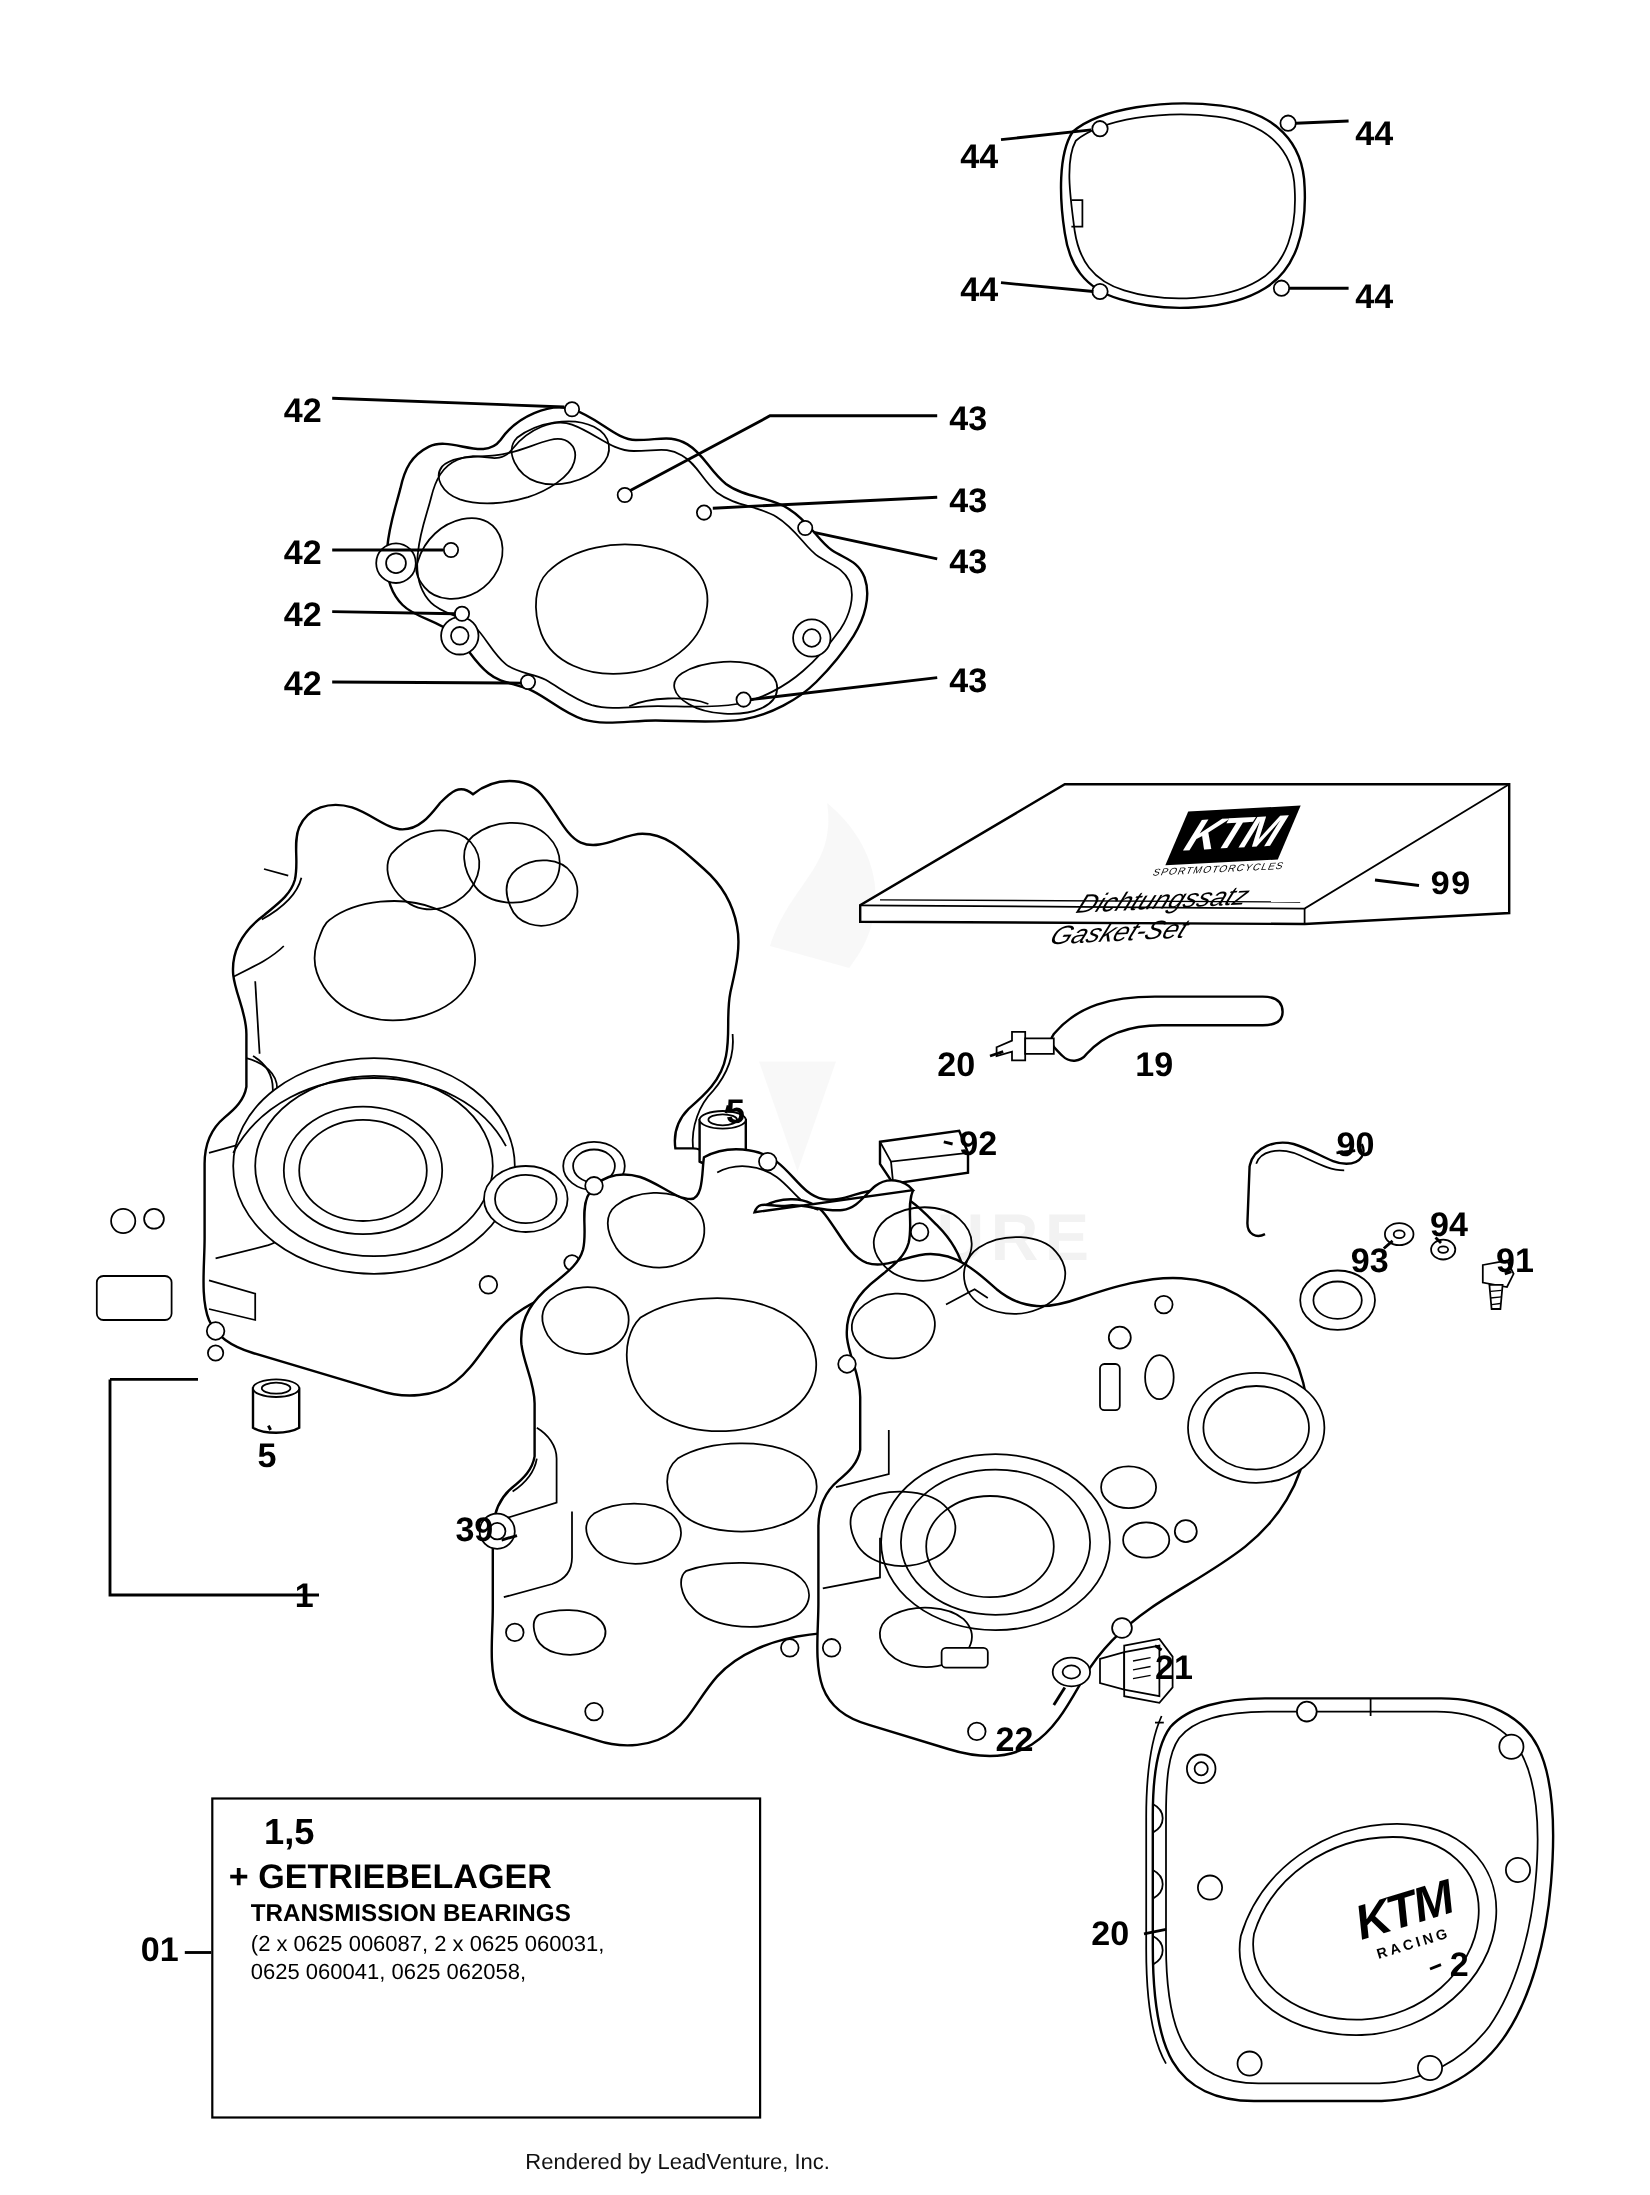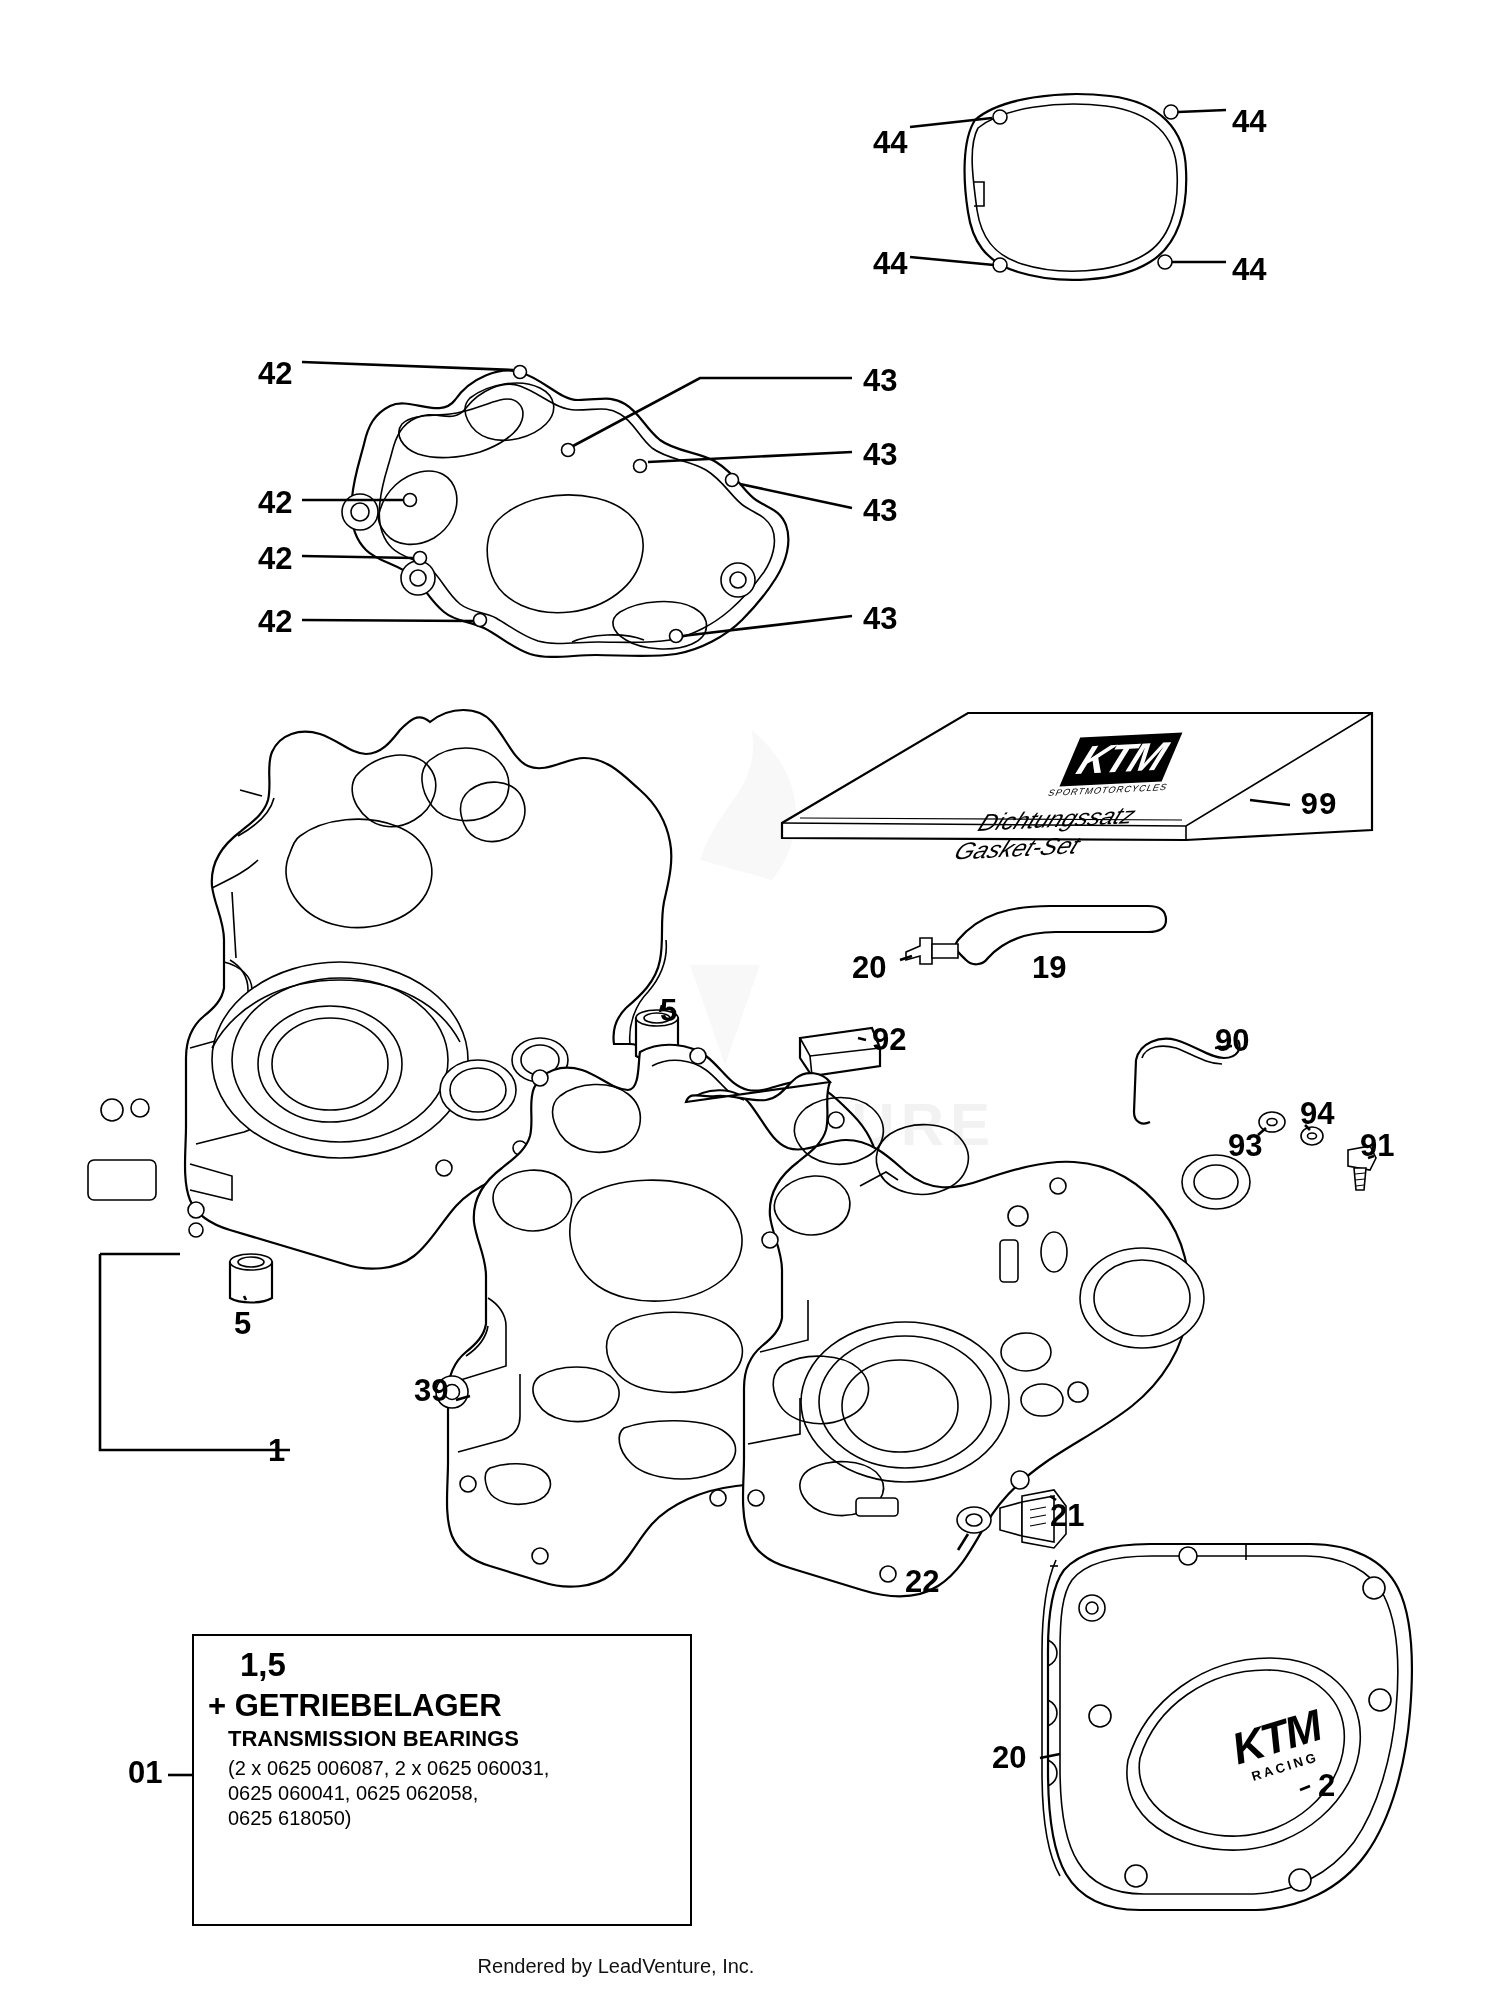--- a/index.html
+++ b/index.html
@@ -600,18 +600,17 @@
   <div class="callout" style="left:992px; top:1742px;">20</div>
   <div class="callout" style="left:1318px; top:1770px;">2</div>
   <div class="callout" style="left:128px; top:1757px;">01</div>
 
   <div class="legend-box" style="left:192px; top:1634px; width:500px; height:292px;">
     <div class="legend-line1">1,5</div>
     <div class="legend-line2">+ GETRIEBELAGER</div>
     <div class="legend-line3">TRANSMISSION BEARINGS</div>
     <div class="legend-sub">(2 x 0625 006087, 2 x 0625 060031,</div>
     <div class="legend-sub">0625 060041, 0625 062058,</div>
-    <div class="legend-sub">0625 618050)</div>
   </div>
 
   <div class="footer">Rendered by LeadVenture, Inc.</div>
 
 </div>
 
 </body></html>

